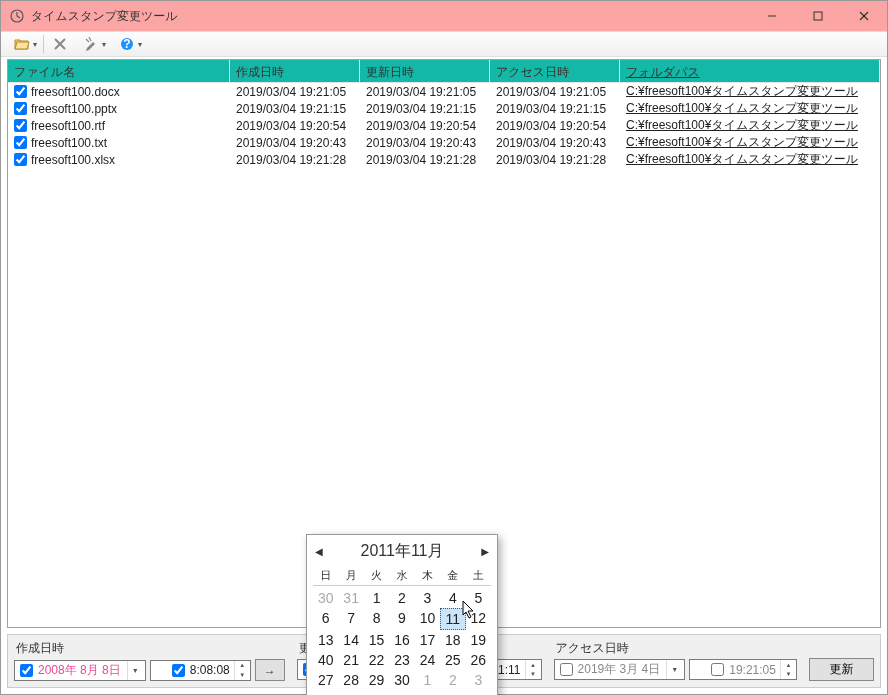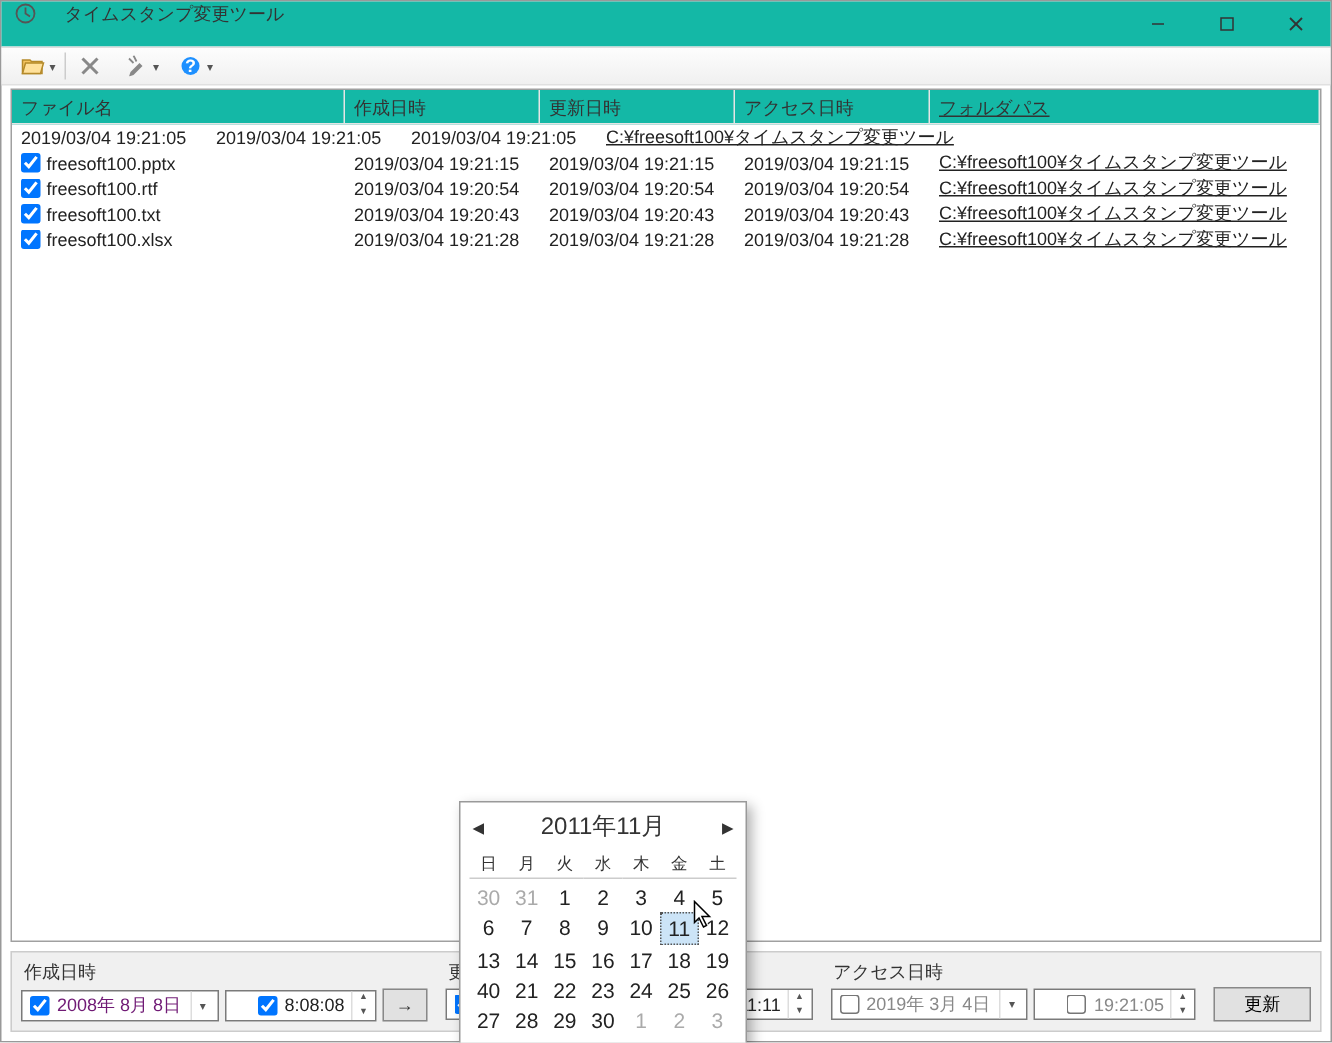--- a/index.html
+++ b/index.html
@@ -1,18 +1,18 @@
 <!DOCTYPE html>
 <html><head>
 <meta charset="utf-8">
 <style>
 * { box-sizing: border-box; margin: 0; padding: 0; font-family: "Meiryo UI", "MS Gothic", sans-serif; font-size: 12px; }
 body { background: #fff; width: 888px; height: 695px; overflow: hidden; position: relative; }
 .window { width: 888px; height: 695px; border: 1px solid #999; background: #fff; display: flex; flex-direction: column; box-shadow: 4px 4px 12px rgba(0,0,0,0.25); }
-.titlebar { height: 30px; display: flex; padding: 0 0 0 8px; background: #14b8a6; gap: 12px; }
+.titlebar { height: 30px; display: flex; align-items: center; padding: 0 0 0 8px; background: #fca5a5; }
 .titlebar .app-icon { width: 16px; height: 16px; margin-right: 6px; display: flex; align-items: center; justify-content: center; }
 .titlebar .title { flex: 1; color: #333; }
 .win-btns { display: flex; height: 100%; }
 .win-btn { width: 46px; height: 100%; display: flex; align-items: center; justify-content: center; color: #333; }
 .toolbar { height: 26px; border-top: 1px solid #ddd; border-bottom: 1px solid #e0e0e0; background: linear-gradient(#fdfdfd,#f0f0f0); display: flex; align-items: center; padding: 0 4px; gap: 2px; }
 .tbtn { width: 24px; height: 22px; display: flex; align-items: center; justify-content: center; border-radius: 2px; }
 .tbtn.combo { width: 34px; position: relative; }
 .tbtn.combo::after { content: "▾"; font-size: 8px; color: #555; position: absolute; right: 2px; }
 .tsep { width: 1px; height: 18px; background: #ccc; margin: 0 2px; }
 .listview { flex: 1; border: 1px solid #a0a0a0; margin: 2px 6px 6px 6px; overflow: hidden; background: #fff; display: flex; flex-direction: column; }
@@ -23,21 +23,21 @@
 .lv-row .cell { padding: 0 6px; white-space: nowrap; overflow: hidden; color: #222; }
 .lv-row .cell.first { display: flex; align-items: center; gap: 4px; }
 .lv-row input[type=checkbox] { width: 13px; height: 13px; }
 .bottom { border: 1px solid #ccc; background: #f0f0f0; margin: 0 6px 6px 6px; padding: 6px; display: flex; gap: 12px; position: relative; }
 .field-group { position: relative; flex: 0 0 auto; }
 .field-group .legend { position: absolute; top: -1px; left: 0; font-size: 12px; color: #333; background: #f0f0f0; padding: 0 2px; }
 .field-group .controls { display: flex; align-items: center; gap: 4px; margin-top: 18px; }
 .datebox, .timebox { display: flex; align-items: center; border: 1px solid #7a7a7a; background: #fff; height: 21px; }
 .datebox { padding: 0 2px 0 2px; }
 .datebox input[type=checkbox], .timebox-wrap input[type=checkbox] { width: 13px; height: 13px; margin: 0 3px; }
-.datebox .txt { padding: 0 4px 0 2px; color: #701a75; }
+.datebox .txt { padding: 0 4px 0 2px; color: #ec4899; }
 .datebox.unchecked .txt, .timebox-wrap.unchecked .txt { color: #888; }
 .datebox .dd { width: 16px; height: 19px; display: flex; align-items: center; justify-content: center; font-size: 8px; color: #555; border-left: 1px solid #ddd; margin-left: 2px; }
 .datebox .dd.open { background: #cce4f7; border: 1px solid #0078d7; }
 .timebox-wrap { display: flex; align-items: center; border: 1px solid #7a7a7a; background: #fff; height: 21px; padding-left: 18px; }
 .timebox-wrap .txt { padding: 0 4px 0 2px; color: #222; }
 .spinner { width: 16px; height: 19px; display: flex; flex-direction: column; border-left: 1px solid #ddd; }
 .spinner div { flex: 1; display: flex; align-items: center; justify-content: center; font-size: 6px; color: #555; }
 .arrow-btn { width: 30px; height: 22px; border: 1px solid #888; background: #e1e1e1; display: flex; align-items: center; justify-content: center; color: #333; }
 .update-btn { width: 78px; height: 23px; border: 1px solid #888; background: #e1e1e1; display: flex; align-items: center; justify-content: center; margin-top: 17px; margin-left: auto; }
 .calendar { position: absolute; left: 306px; top: 534px; width: 192px; border: 1px solid #999; background: #fff; box-shadow: 3px 3px 8px rgba(0,0,0,0.3); z-index: 100; padding-bottom: 4px; }
@@ -122,20 +122,24 @@
   <div class="listview">
     <div class="lv-header">
       <div class="col c0">ファイル名</div>
       <div class="col c1">作成日時</div>
       <div class="col c2">更新日時</div>
       <div class="col c3">アクセス日時</div>
       <div class="col c4">フォルダパス</div>
     </div>
     <div class="lv-body" id="lv-body">
         <div class="lv-row">
+          <div class="cell first c0">
+            <input type="checkbox" checked="" style="">
+            <span>freesoft100.docx</span>
+          </div>
           <div class="cell c1">2019/03/04 19:21:05</div>
           <div class="cell c2">2019/03/04 19:21:05</div>
           <div class="cell c3">2019/03/04 19:21:05</div>
           <div class="cell c4">C:¥freesoft100¥タイムスタンプ変更ツール</div>
         </div>
         <div class="lv-row">
           <div class="cell first c0">
             <input type="checkbox" checked="" style="">
             <span>freesoft100.pptx</span>
           </div>

